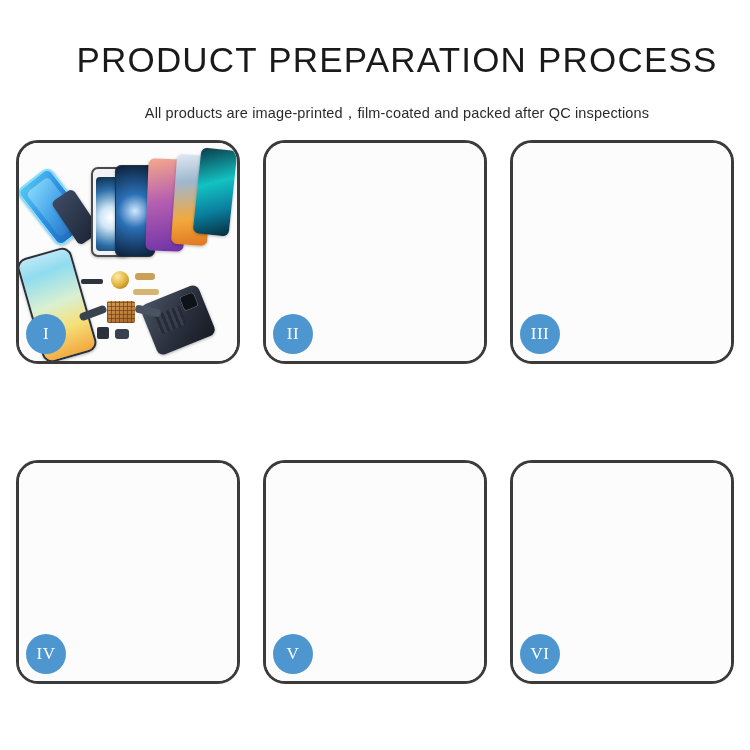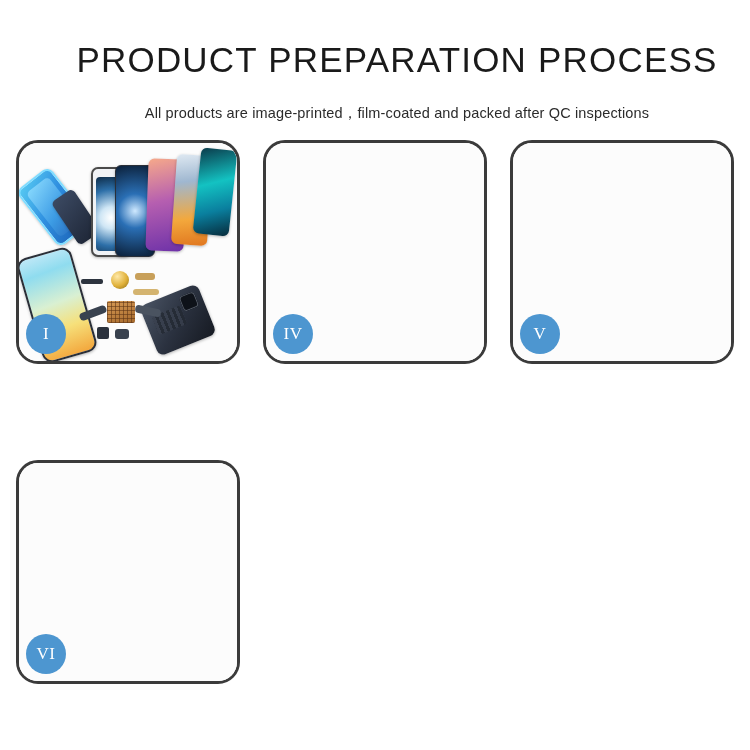--- a/index.html
+++ b/index.html
@@ -245,21 +245,44 @@
           <div class="part part-batt"></div>
           <div class="part part-tool"></div>
           <div class="part part-hand"></div>
           <div class="part part-dot-a"></div>
           <div class="part part-dot-b"></div>
         </div>
       </div>
       <div class="badge">I</div>
     </div>
 
-
+    <div class="panel">
+      <div class="panel-inner">
+        <div class="bubble-bag">
+          <div class="bag-part"></div>
+          <div class="bag-flex"></div>
+          <div class="bag-conn bag-conn-1"></div>
+          <div class="bag-conn bag-conn-2"></div>
+          <div class="bag-conn bag-conn-3"></div>
+          <div class="bag-tab"></div>
+          <div class="bag-overlay"></div>
+        </div>
+      </div>
+      <div class="badge">II</div>
+    </div>
+
+    <div class="panel">
+      <div class="panel-inner">
+        <div class="box3-lid"></div>
+        <div class="box3-foam"></div>
+        <div class="box3-bubble"></div>
+        <div class="box3-base"></div>
+      </div>
+      <div class="badge">III</div>
+    </div>
 
     <div class="panel">
       <div class="panel-inner">
         <div class="stack">
 
           <div class="kbox" style="left:2px;  top:74px;  width:128px; height:18px;"></div>
           <div class="kbox" style="left:2px;  top:94px;  width:128px; height:18px;"></div>
           <div class="kbox" style="left:2px;  top:114px; width:128px; height:18px;"></div>
           <div class="kbox" style="left:2px;  top:134px; width:128px; height:18px;"></div>
           <div class="kbox" style="left:2px;  top:154px; width:128px; height:20px;"></div>

